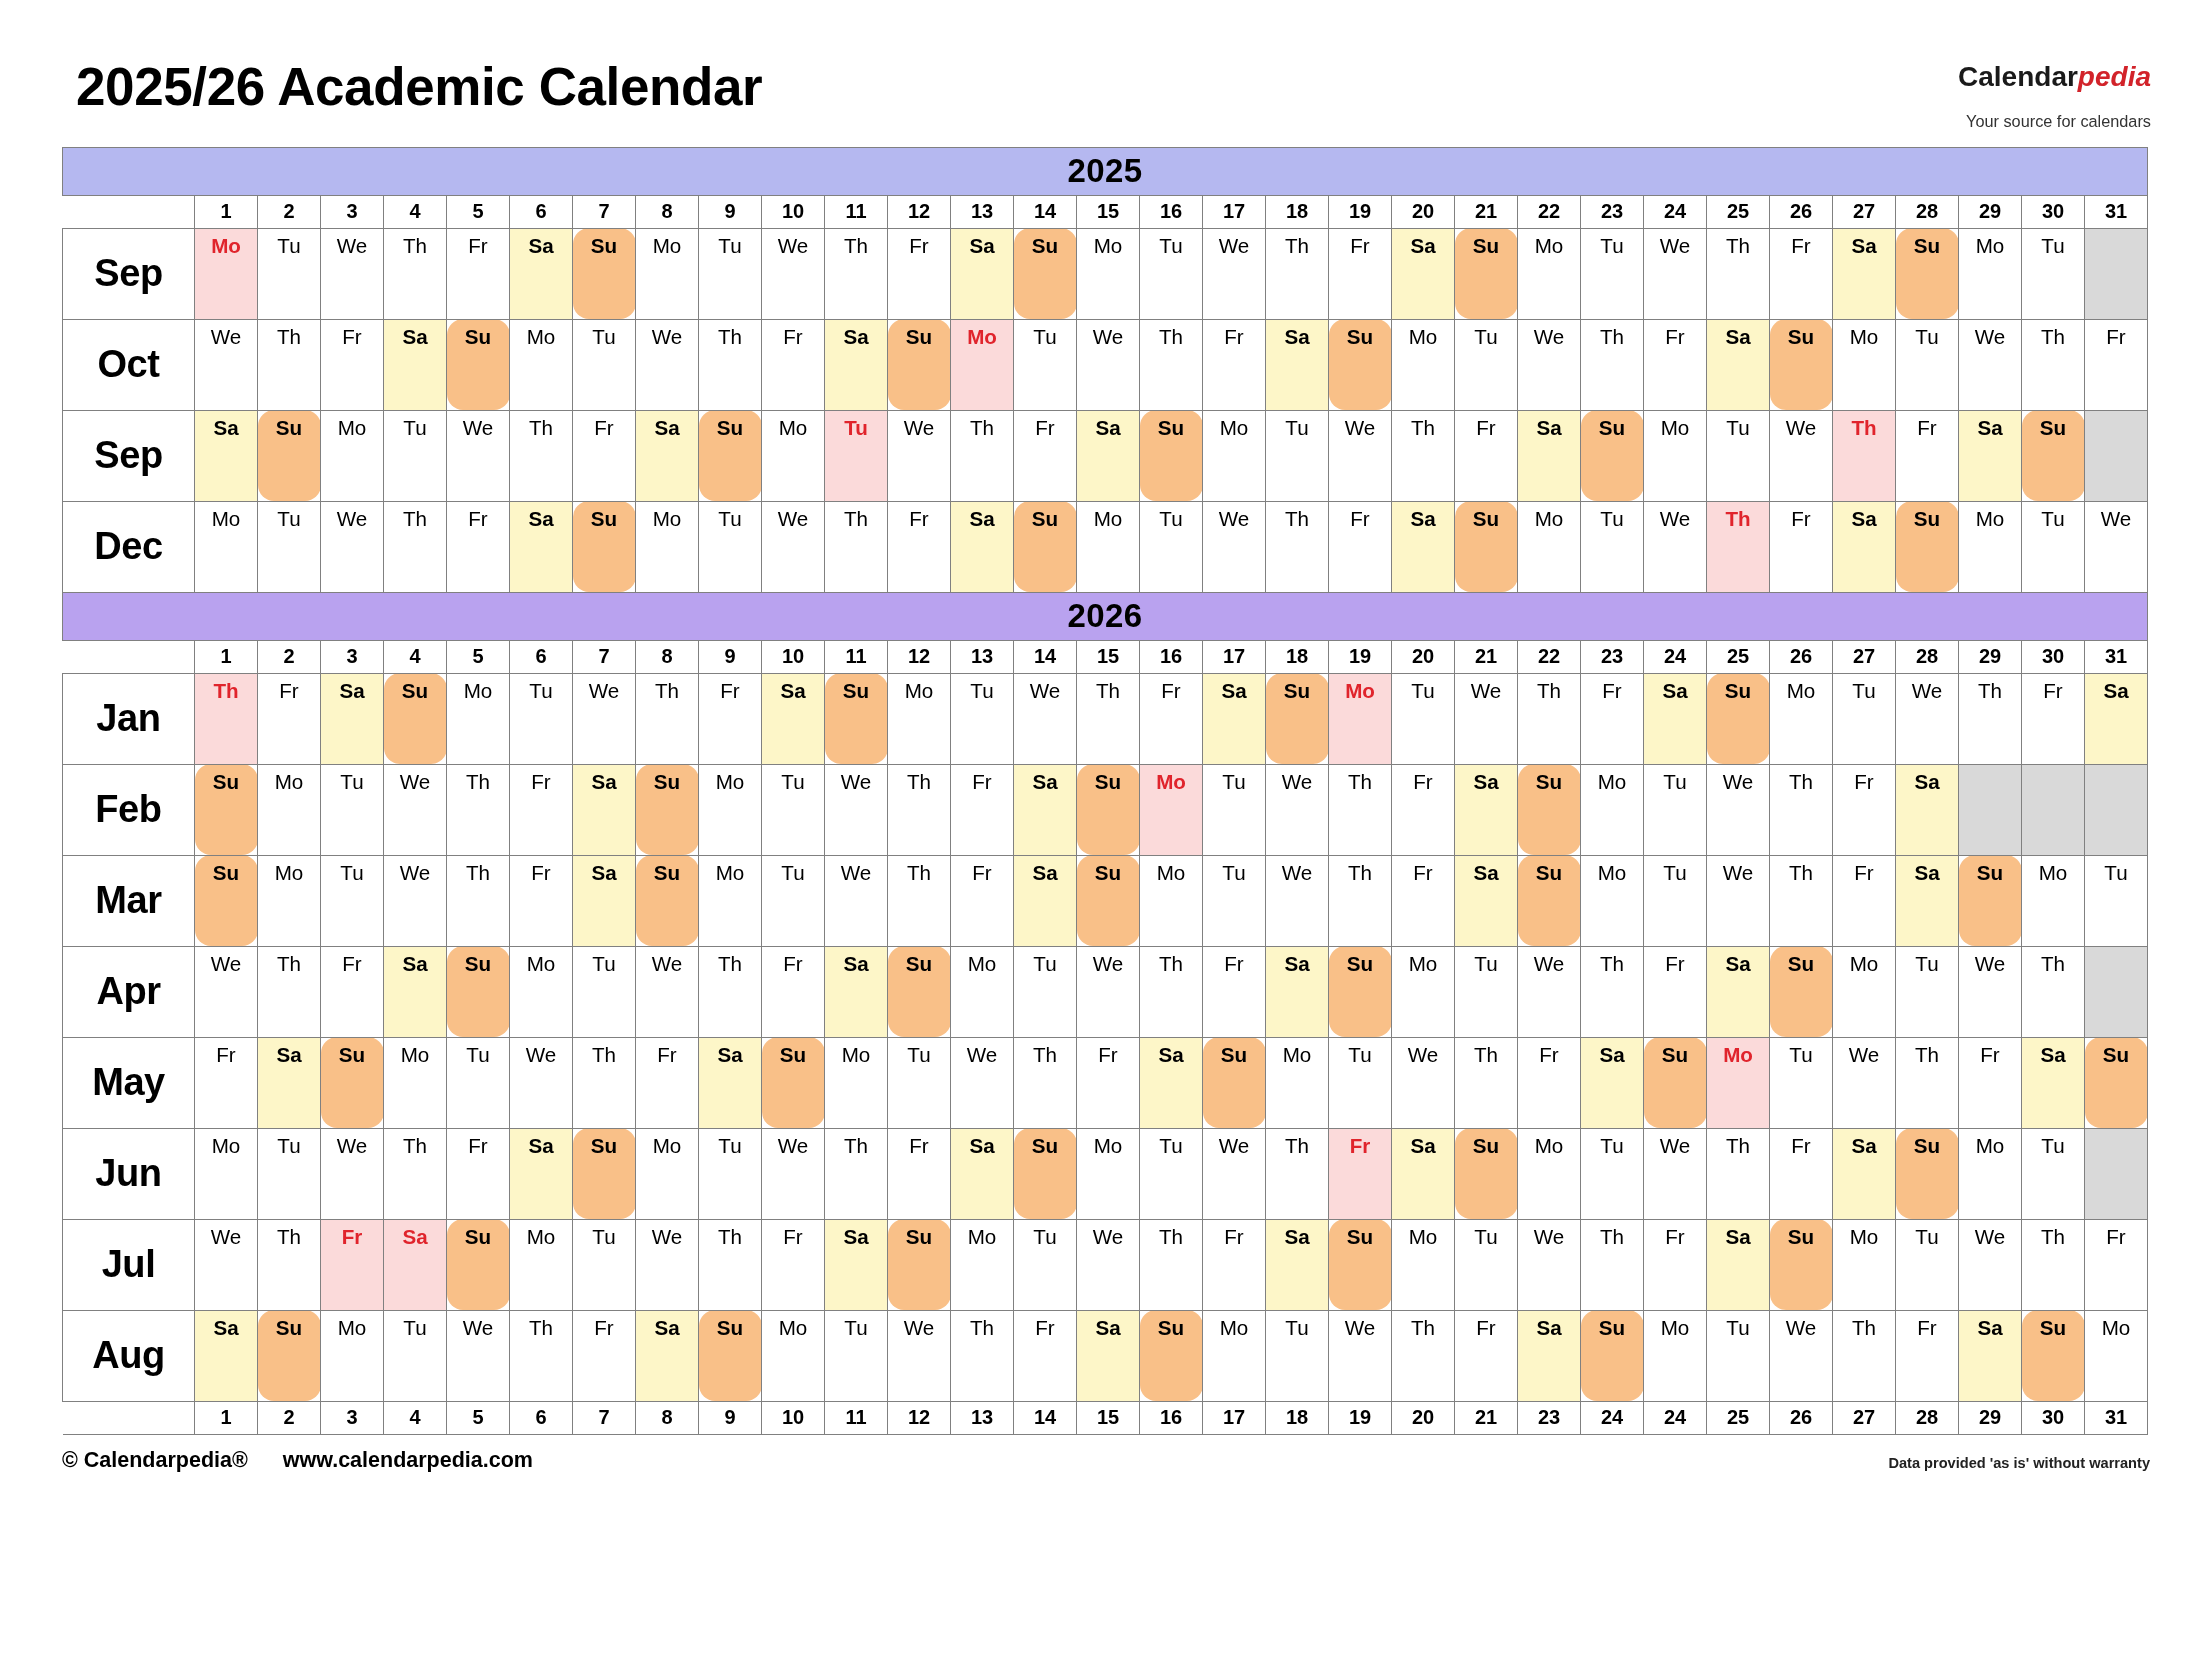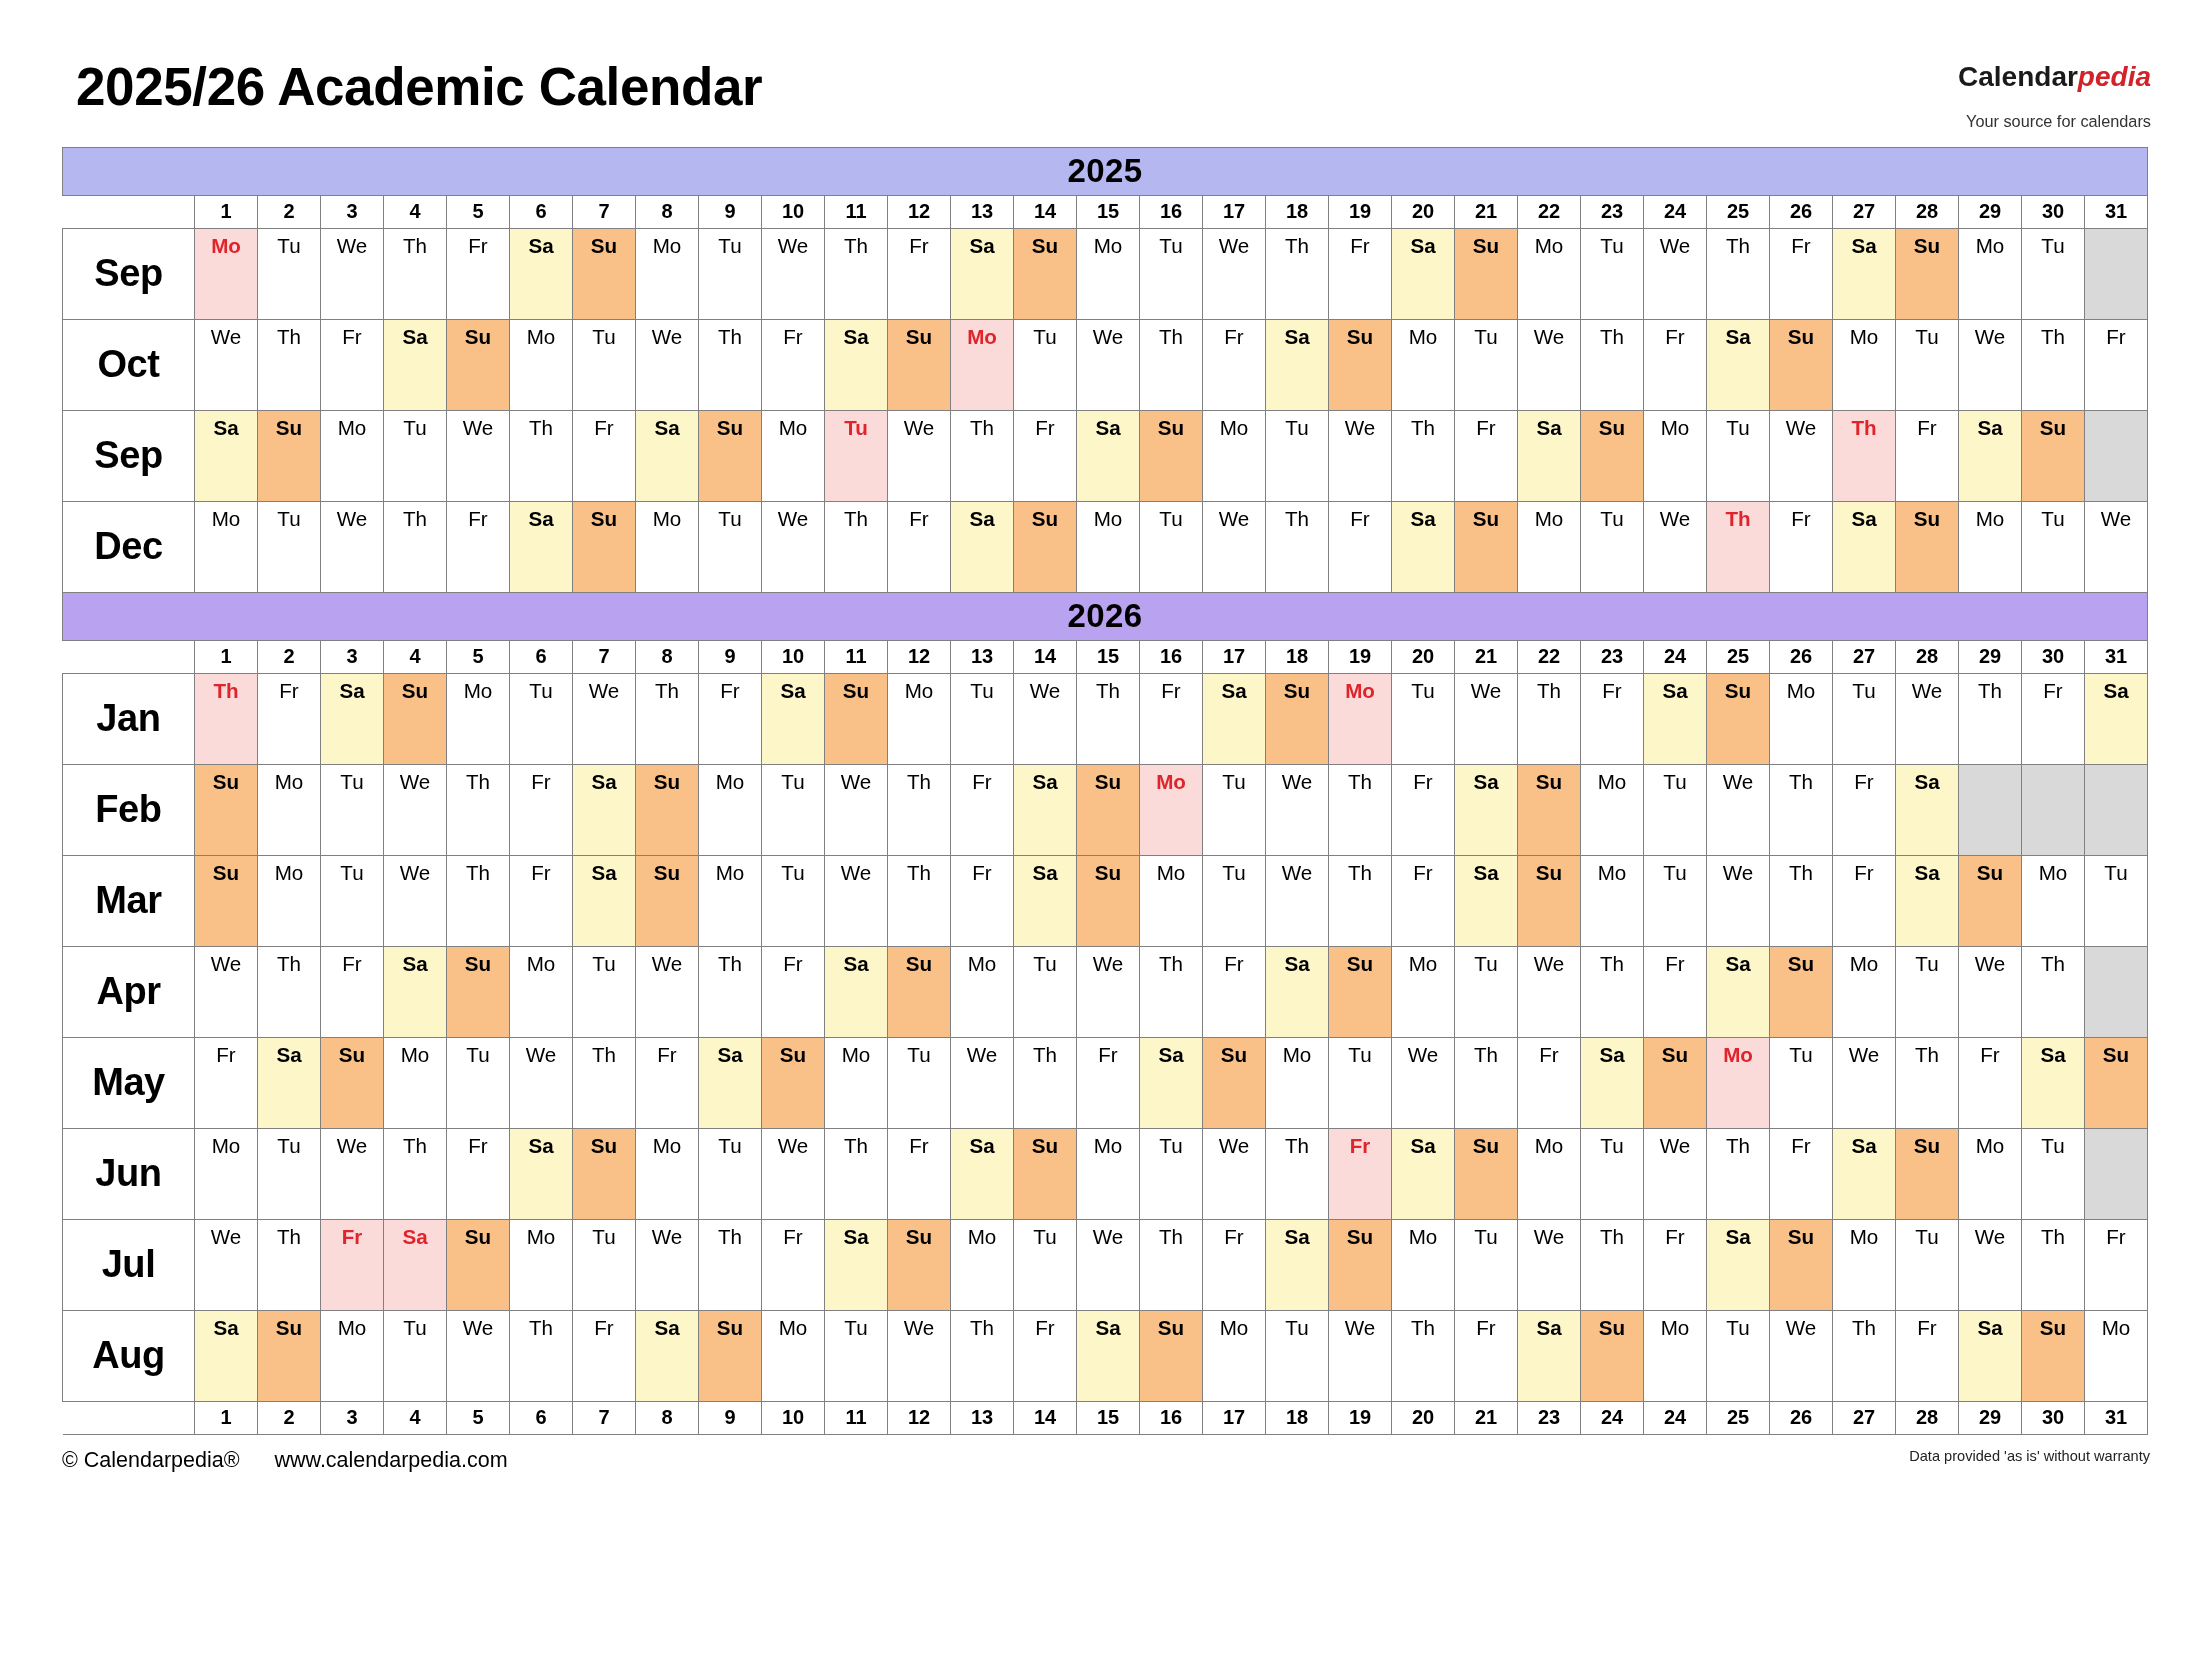--- a/index.html
+++ b/index.html
@@ -95,34 +95,36 @@
     letter-spacing: -0.4px;
     margin-top: 9px;
   }
   tr.monthrow td.day {
     height: 91px;
     font-size: 20.6px;
     vertical-align: top;
     padding-top: 5.2px;
   }
   td.day.sat { background: #fdf6c8; }
-  td.day.sun { background: #f9c088; }
+  td.day.sun { background: #f9c088; border-radius: 16px; }
   td.day.hol { background: #fbdada; color: #e0242c; font-weight: bold; }
   td.day.sat.lbl, td.day.sun.lbl { font-weight: bold; }
   td.day.empty { background: #d9d9d9; }
 
   
   tr.numrow.bottom td { border-top: 0.9px solid #808080; border-bottom: 0.9px solid #808080; }
 
   
   .footer {
     display: flex;
     justify-content: space-between;
+    align-items: flex-end;
     padding: 8.6px 53px 0 62px;
     margin-top: 5.2px;
+    font-weight: bold;
   }
   .footer-left {
     font-size: 21.5px;
     color: #000;
     white-space: nowrap;
   }
   .footer-left .url { margin-left: 29px; }
   .footer-right {
     font-size: 14.6px;
     color: #222;

